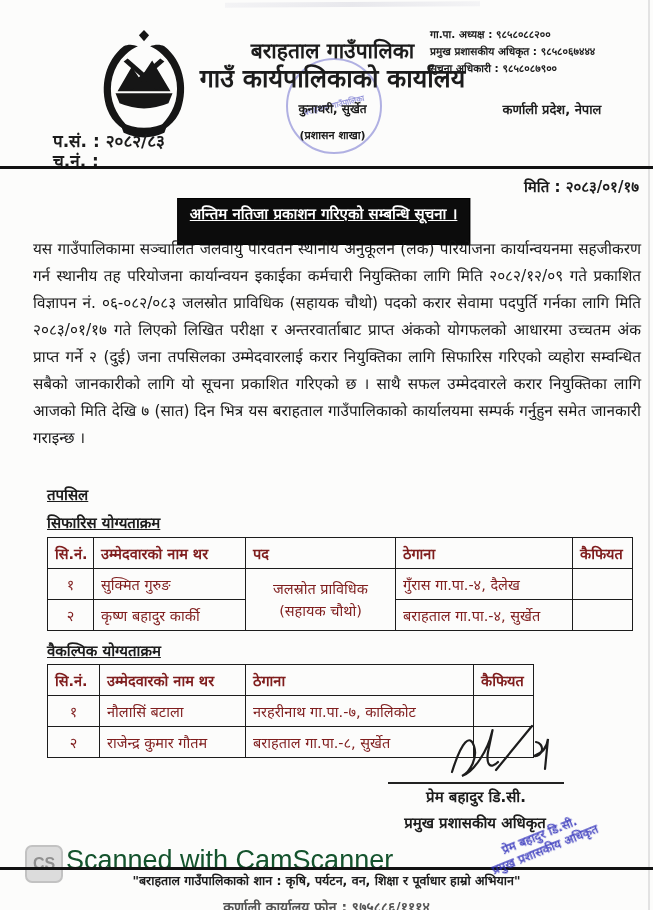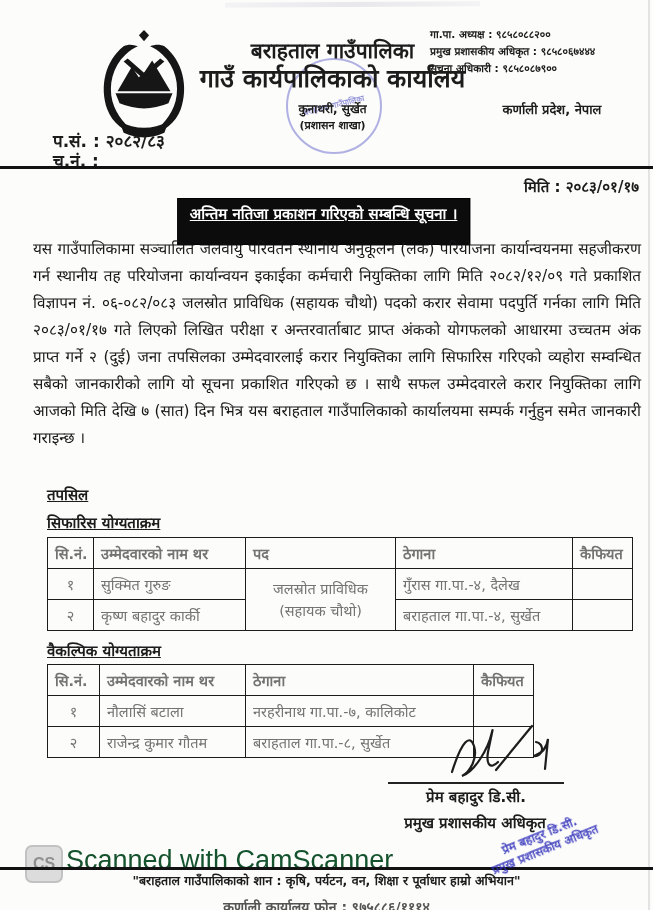--- a/index.html
+++ b/index.html
@@ -8,41 +8,41 @@
   .abs{position:absolute;}
   
   .smudge{left:225px;top:2px;width:255px;height:5px;background:linear-gradient(90deg,#e9e9ee,#cfcfda,#e9e9ee);opacity:.45;transform:rotate(-.3deg);}
   .scan-edge{right:3px;top:0;width:2px;height:100%;background:#e3e3e3;}
   
   .logo{left:92px;top:28px;width:104px;height:112px;}
   .head-center{left:180px;top:38px;width:305px;text-align:center;z-index:2;}
   .muni{font-size:21px;font-weight:bold;line-height:26px;}
   .office{font-size:25px;font-weight:bold;line-height:30px;margin-top:0;}
   .addr{font-size:12px;font-weight:bold;margin-top:6px;}
-  .branch{font-size:11px;font-weight:bold;margin-top:0;}
+  .branch{font-size:11px;font-weight:bold;margin-top:10px;}
   .round-stamp{left:286px;top:58px;width:92px;height:92px;border-radius:50%;
        border:2px solid rgba(62,62,190,.40);z-index:1;display:flex;align-items:center;justify-content:center;}
   .round-stamp span{display:block;color:rgba(62,62,190,.5);font-size:8px;font-weight:bold;transform:rotate(-14deg);text-align:center;line-height:10px;}
   .contacts{left:430px;top:26px;width:220px;font-size:10.5px;font-weight:bold;line-height:17px;}
   .province{left:462px;top:100px;width:180px;font-size:13px;font-weight:bold;text-align:center;}
   .nsambat{left:448px;top:131px;width:200px;font-size:12px;font-weight:bold;}
   .refblock{left:53px;top:131px;font-size:17px;font-weight:bold;line-height:20px;}
   .hr1{left:0;top:166px;width:653px;height:3px;background:#121212;}
   .date-line{left:420px;top:176px;width:225px;text-align:right;font-size:15px;font-weight:bold;padding-right:6px;box-sizing:border-box;}
   .title-box{left:50%;top:198px;transform:translateX(-51%);background:#0c0c0c;color:#fff;
        padding:4px 12px 21px;font-size:15px;font-weight:bold;white-space:nowrap;border:1px solid #000;}
   .title-box span{text-decoration:underline;}
   
   .body-text{left:33px;top:236px;width:608px;font-size:15.3px;line-height:27px;text-align:justify;color:#171717;}
   .ul-head{font-size:15px;font-weight:bold;text-decoration:underline;}
   .tapasil{left:47px;top:484px;}
   .t1-head{left:47px;top:512px;}
   .t2-head{left:47px;top:640px;}
   
-  table{border-collapse:collapse;table-layout:fixed;font-size:14.5px;color:#737373;}
+  table{border-collapse:collapse;table-layout:fixed;font-size:14.5px;color:#7f1d1d;}
   th,td{border:1.6px solid #1c1c1c;padding:2px 7px;height:26px;text-align:left;vertical-align:middle;overflow:hidden;white-space:nowrap;}
   th{font-weight:bold;}
   td.c,th.c{text-align:center;}
   .tbl1{left:47px;top:537px;width:585px;}
   .tbl2{left:47px;top:664px;width:486px;}
   .pos-cell{text-align:center;line-height:22px;}
   
   .sig-svg{left:438px;top:720px;width:125px;height:64px;}
   .sig-line{left:388px;top:782px;width:176px;border-top:2px solid #222;}
   .sig-name{left:388px;top:786px;width:176px;text-align:center;font-size:15px;font-weight:bold;}

